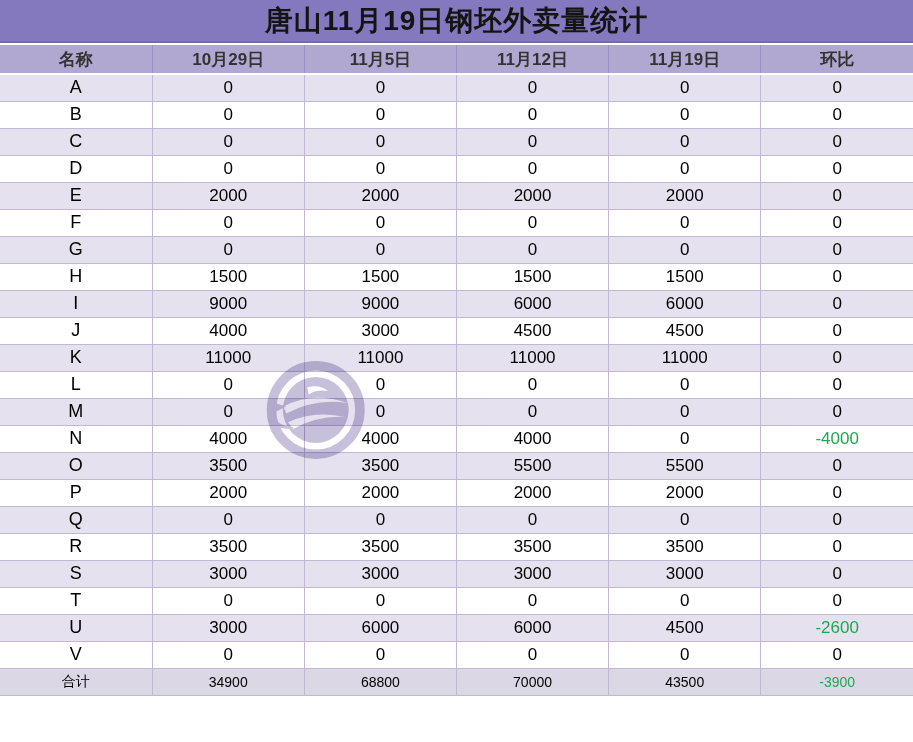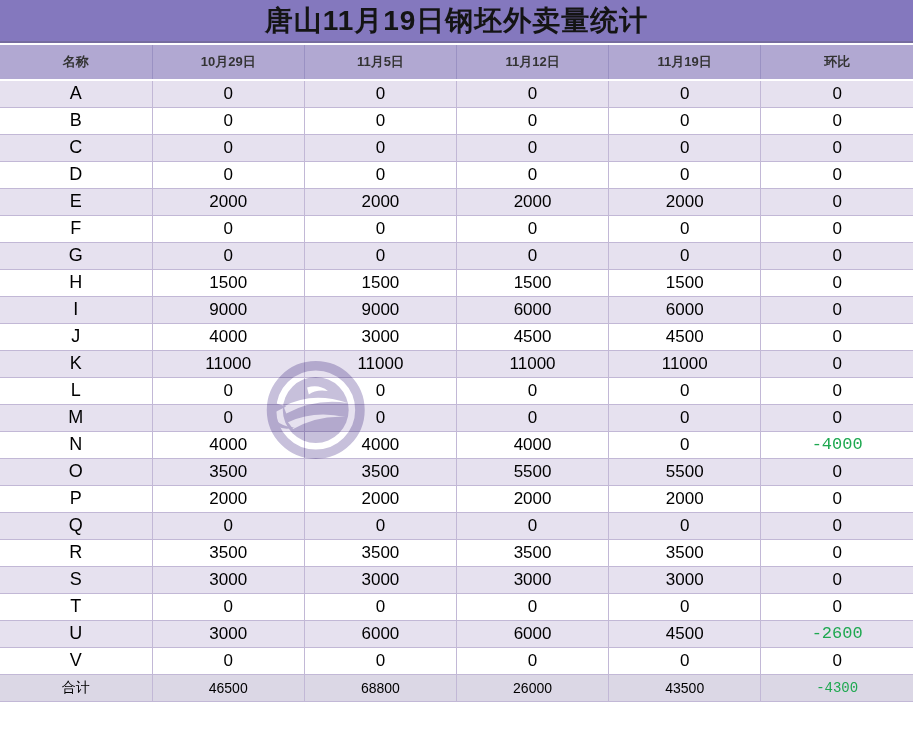--- a/index.html
+++ b/index.html
@@ -22,44 +22,44 @@
     color: #141414;
     letter-spacing: 1px;
   }
   table {
     width: 913px;
     border-collapse: collapse;
     table-layout: fixed;
     margin-top: 2px;
   }
   th {
-    height: 35px;
+    height: 29px;
     background: var(--header-bg);
     color: #333333;
-    font-size: 13px;
+    font-size: 17px;
     font-weight: bold;
     border: 1px solid #9a91c3;
     border-top: none;
     border-bottom: 2px solid #ffffff;
   }
   th:first-child { border-left: none; }
   th:last-child  { border-right: none; }
   td {
     height: 27px;
     text-align: center;
     font-size: 17px;
     color: #000000;
     background: #ffffff;
     border: 1px solid var(--border);
   }
   td:first-child { border-left: none; font-size: 18px; }
   td:last-child  { border-right: none; }
   tr.odd td   { background: var(--row-alt); }
   tr.total td { background: var(--total-bg); font-size: 14px; }
-  td.neg { color: var(--negative); font-family: Liberation Mono, monospace; }
+  td.neg { color: var(--negative); }
   .watermark {
     position: absolute;
     left: 262px;
     top: 358px;
     display: flex;
     align-items: center;
     gap: 18px;
     mix-blend-mode: multiply;
     pointer-events: none;
   }
@@ -272,25 +272,25 @@
         <tr class="even">
           <td>V</td>
           <td>0</td>
           <td>0</td>
           <td>0</td>
           <td>0</td>
           <td>0</td>
         </tr>
         <tr class="total">
           <td>合计</td>
-          <td>46500</td>
+          <td>34900</td>
           <td>68800</td>
-          <td>26000</td>
+          <td>70000</td>
           <td>43500</td>
-          <td class="neg">-4300</td>
+          <td class="neg">-3900</td>
         </tr>
       </tbody>
   </table>
 
   <div class="watermark">
     <svg class="wm-logo" viewBox="0 0 120 120" aria-hidden="true">
       <circle cx="62" cy="60" r="51" fill="none" stroke="currentColor" stroke-width="11"></circle>
       <circle cx="62" cy="60" r="38" fill="currentColor"></circle>
       <path d="M25 56 Q58 38 99 52 Q62 46 28 64 Z" fill="#ffffff"></path>
       <path d="M30 74 Q60 60 96 68 Q64 66 36 82 Z" fill="#ffffff"></path>

